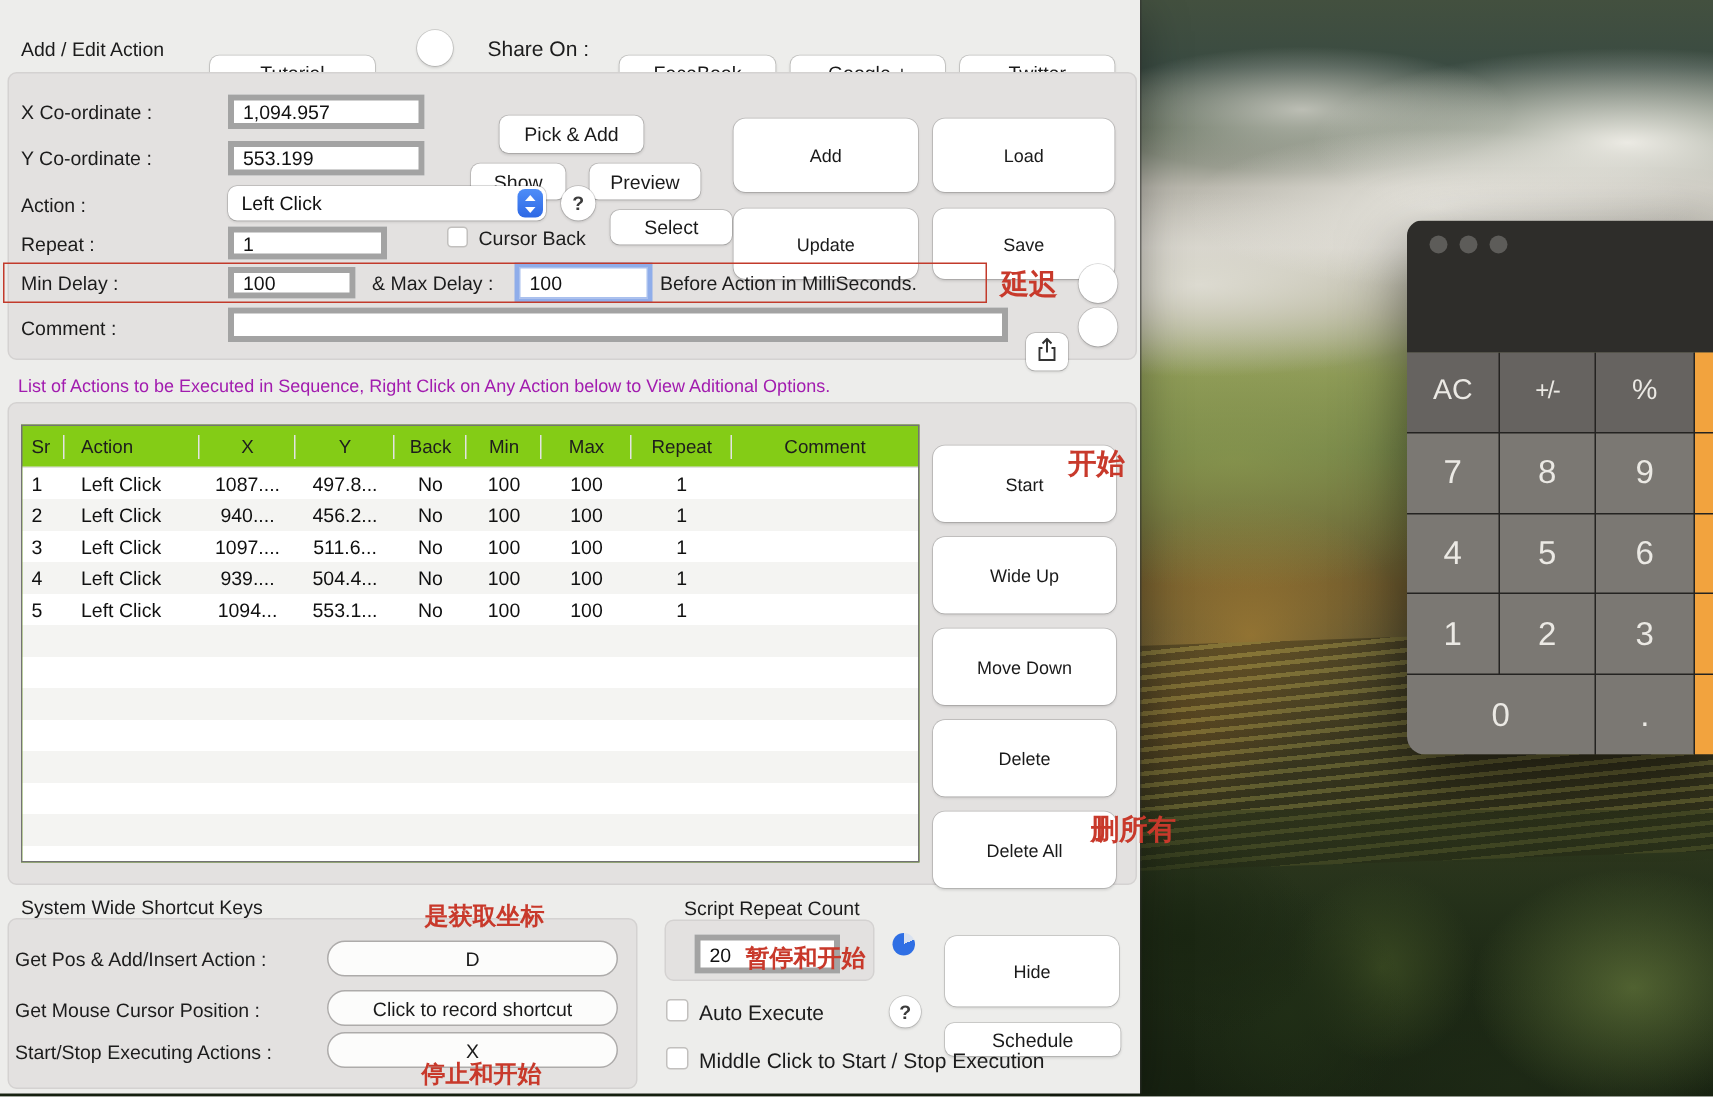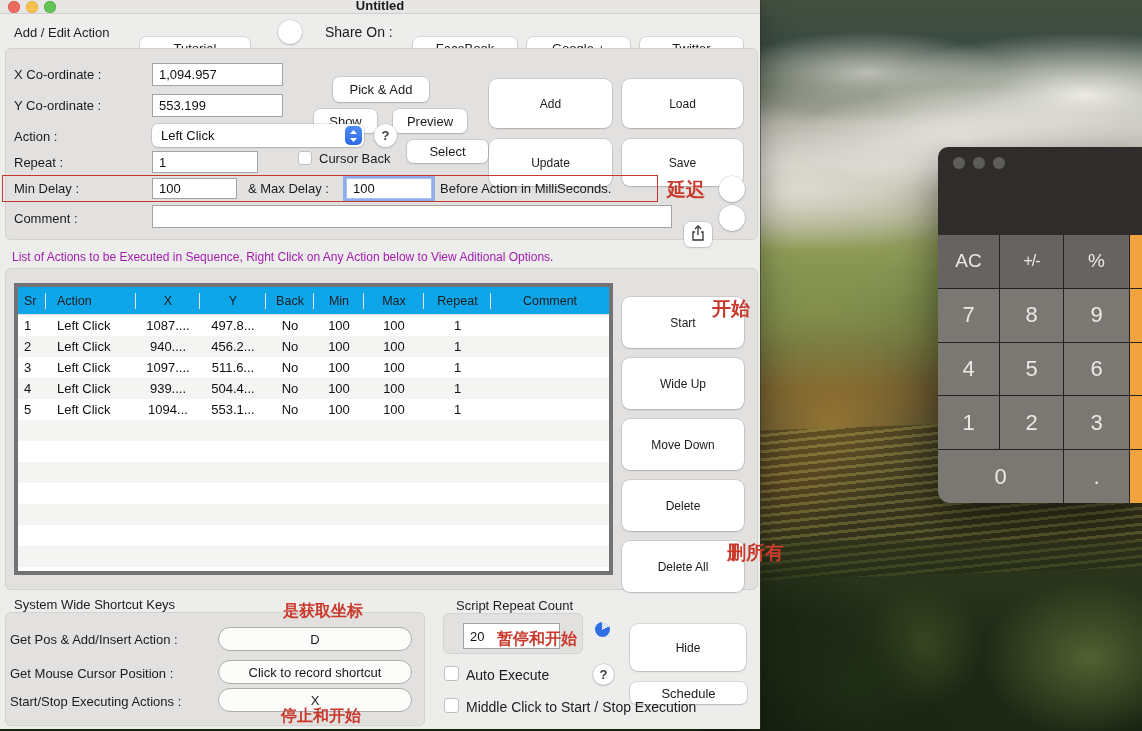--- a/index.html
+++ b/index.html
@@ -59,40 +59,40 @@
     border-bottom:1px solid #d2d0cf; }
   .title { position:absolute; left:0; right:0; top:-2px; text-align:center; font-size:13px;
     font-weight:bold; color:#1b1b1b; }
   .tl { position:absolute; top:1px; width:12px; height:12px; border-radius:50%; }
   .label { position:absolute; font-size:13px; color:#1c1c1c; white-space:nowrap; }
   .group { position:absolute; background:#e3e1e0; border:1px solid #d4d2d1; border-radius:6px; }
   .btn { position:absolute; background:#ffffff; border-radius:6px; display:flex; align-items:center;
     justify-content:center; font-size:13px; color:#1a1a1a; white-space:nowrap;
     box-shadow:0 0 0 .5px rgba(0,0,0,.18), 0 1px 2px rgba(0,0,0,.14); cursor:default;margin-top:16px; }
   .btn.big { border-radius:8px; font-size:12px; }
-  .field { position:absolute; background:#fff; border:1px solid #a3a3a3; font-size:13px;
+  .field { position:absolute; background:#fff; border:4px solid #a3a3a3; font-size:13px;
     color:#111; padding:0 6px; font-family:"Liberation Sans", sans-serif; }
   .field.focused { border:1px solid #a9c0ee; outline:3px solid #8fadea; }
   .dropdown { position:absolute; background:#fff; border-radius:6px;
     box-shadow:0 0 0 .5px rgba(0,0,0,.18), 0 1px 2px rgba(0,0,0,.14); display:flex; align-items:center; }
   .dropdown .dd-label { font-size:13px; color:#111; padding-left:9px; flex:1; }
   .stepper { width:17px; height:19px; margin-right:2px; border-radius:5px;
     background:linear-gradient(#4e8df8,#2e69e5); display:flex; align-items:center; justify-content:center; }
   .circle-btn { position:absolute; background:#fff; border-radius:50%;
     box-shadow:0 0 0 .5px rgba(0,0,0,.16), 0 1px 2px rgba(0,0,0,.18);
     display:flex; align-items:center; justify-content:center; font-size:13px; font-weight:bold; color:#3c3c3c; }
   .checkbox { position:absolute; width:14px; height:14px; background:#fff; border:1px solid #c2c0be;
     border-radius:3px; }
   .pill { position:absolute; background:#fcfcfb; border:1px solid #adabaa; border-radius:12px;
     display:flex; align-items:center; justify-content:center; font-size:13px; color:#1a1a1a; }
   .caption { position:absolute; font-size:12px; color:#a21caf; white-space:nowrap; }
 
   
-  .tbl { position:absolute; left:14px; top:283px; width:599px; height:292px; background:#0ea5e9;
-    border:4px solid #737373; }
+  .tbl { position:absolute; left:14px; top:283px; width:599px; height:292px; background:#84cc16;
+    border:1px solid #737373; }
   .trow { display:grid; grid-template-columns:28px 90px 64px 66px 48px 50px 60px 67px minmax(0,1fr);
     align-items:center; }
   .thead { height:28px; border-bottom:1px solid #e2e2e1; font-size:12.5px; color:#1d1d1d; }
   .thead > div { position:relative; height:28px; display:flex; align-items:center; justify-content:center; }
   .thead > div:not(:last-child)::after { content:""; position:absolute; right:0; top:6px; bottom:6px;
     width:1px; background:#e3e3e2; }
   .thead .al, .tr .al { justify-content:flex-start; padding-left:11px; }
   .thead .sr, .tr .sr { justify-content:flex-start; padding-left:6px; }
   .tbody { position:absolute; left:0; top:28px; right:0; bottom:0;
     background:repeating-linear-gradient(180deg, #ffffff 0 21px, #f4f4f2 21px 42px); }
@@ -137,26 +137,20 @@
       <div class="calc-btn">3</div>
       <div class="calc-btn op"></div>
       <div class="calc-btn zero">0</div>
       <div class="calc-btn">.</div>
       <div class="calc-btn op"></div>
     </div>
   </div>
 
   <div class="app">
 
-    <div class="titlebar">
-      <div class="tl" style="left:8px; background:#ed6a5f; box-shadow:inset 0 0 0 .5px #d2564b;"></div>
-      <div class="tl" style="left:26px; background:#f6bf4f; box-shadow:inset 0 0 0 .5px #dba63e;"></div>
-      <div class="tl" style="left:44px; background:#62c554; box-shadow:inset 0 0 0 .5px #4ba83e;"></div>
-      <div class="title">Untitled</div>
-    </div>
 
     <div class="label" style="left:14px; top:25px;">Add / Edit Action</div>
     <div class="btn" style="left:140px; top:21px; width:110px; height:23px;">Tutorial</div>
     <div class="circle-btn" style="left:278px; top:20px; width:24px; height:24px;"></div>
     <div class="label" style="left:325px; top:24px; font-size:14px;">Share On :</div>
     <div class="btn" style="left:413px; top:21px; width:104px; height:23px;">FaceBook</div>
     <div class="btn" style="left:527px; top:21px; width:103px; height:23px;">Google +</div>
     <div class="btn" style="left:640px; top:21px; width:103px; height:23px;">Twitter</div>
 
     <div class="group" style="left:5px; top:48px; width:753px; height:192px;"></div>

